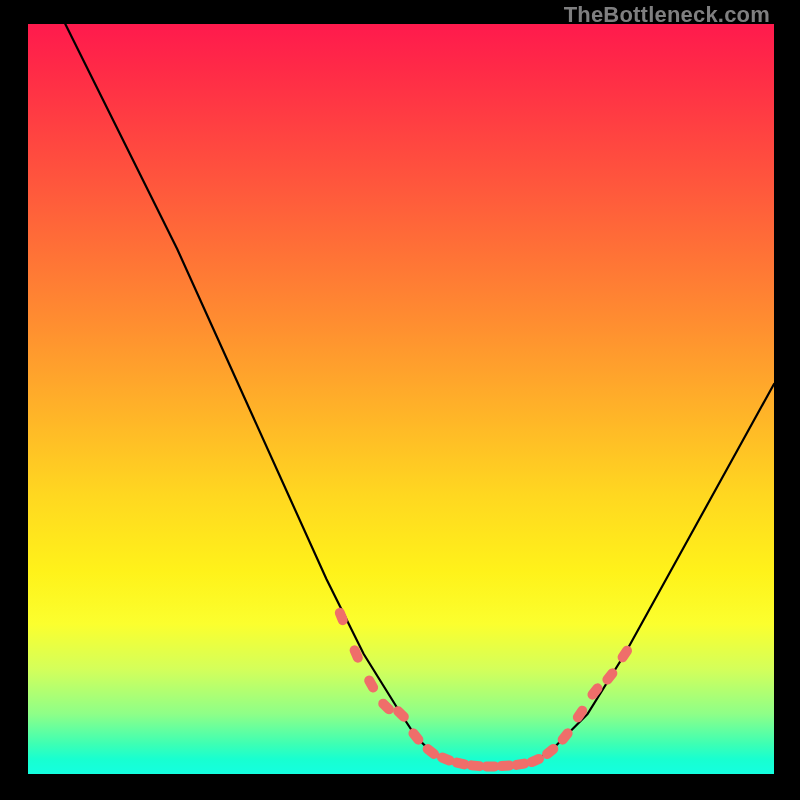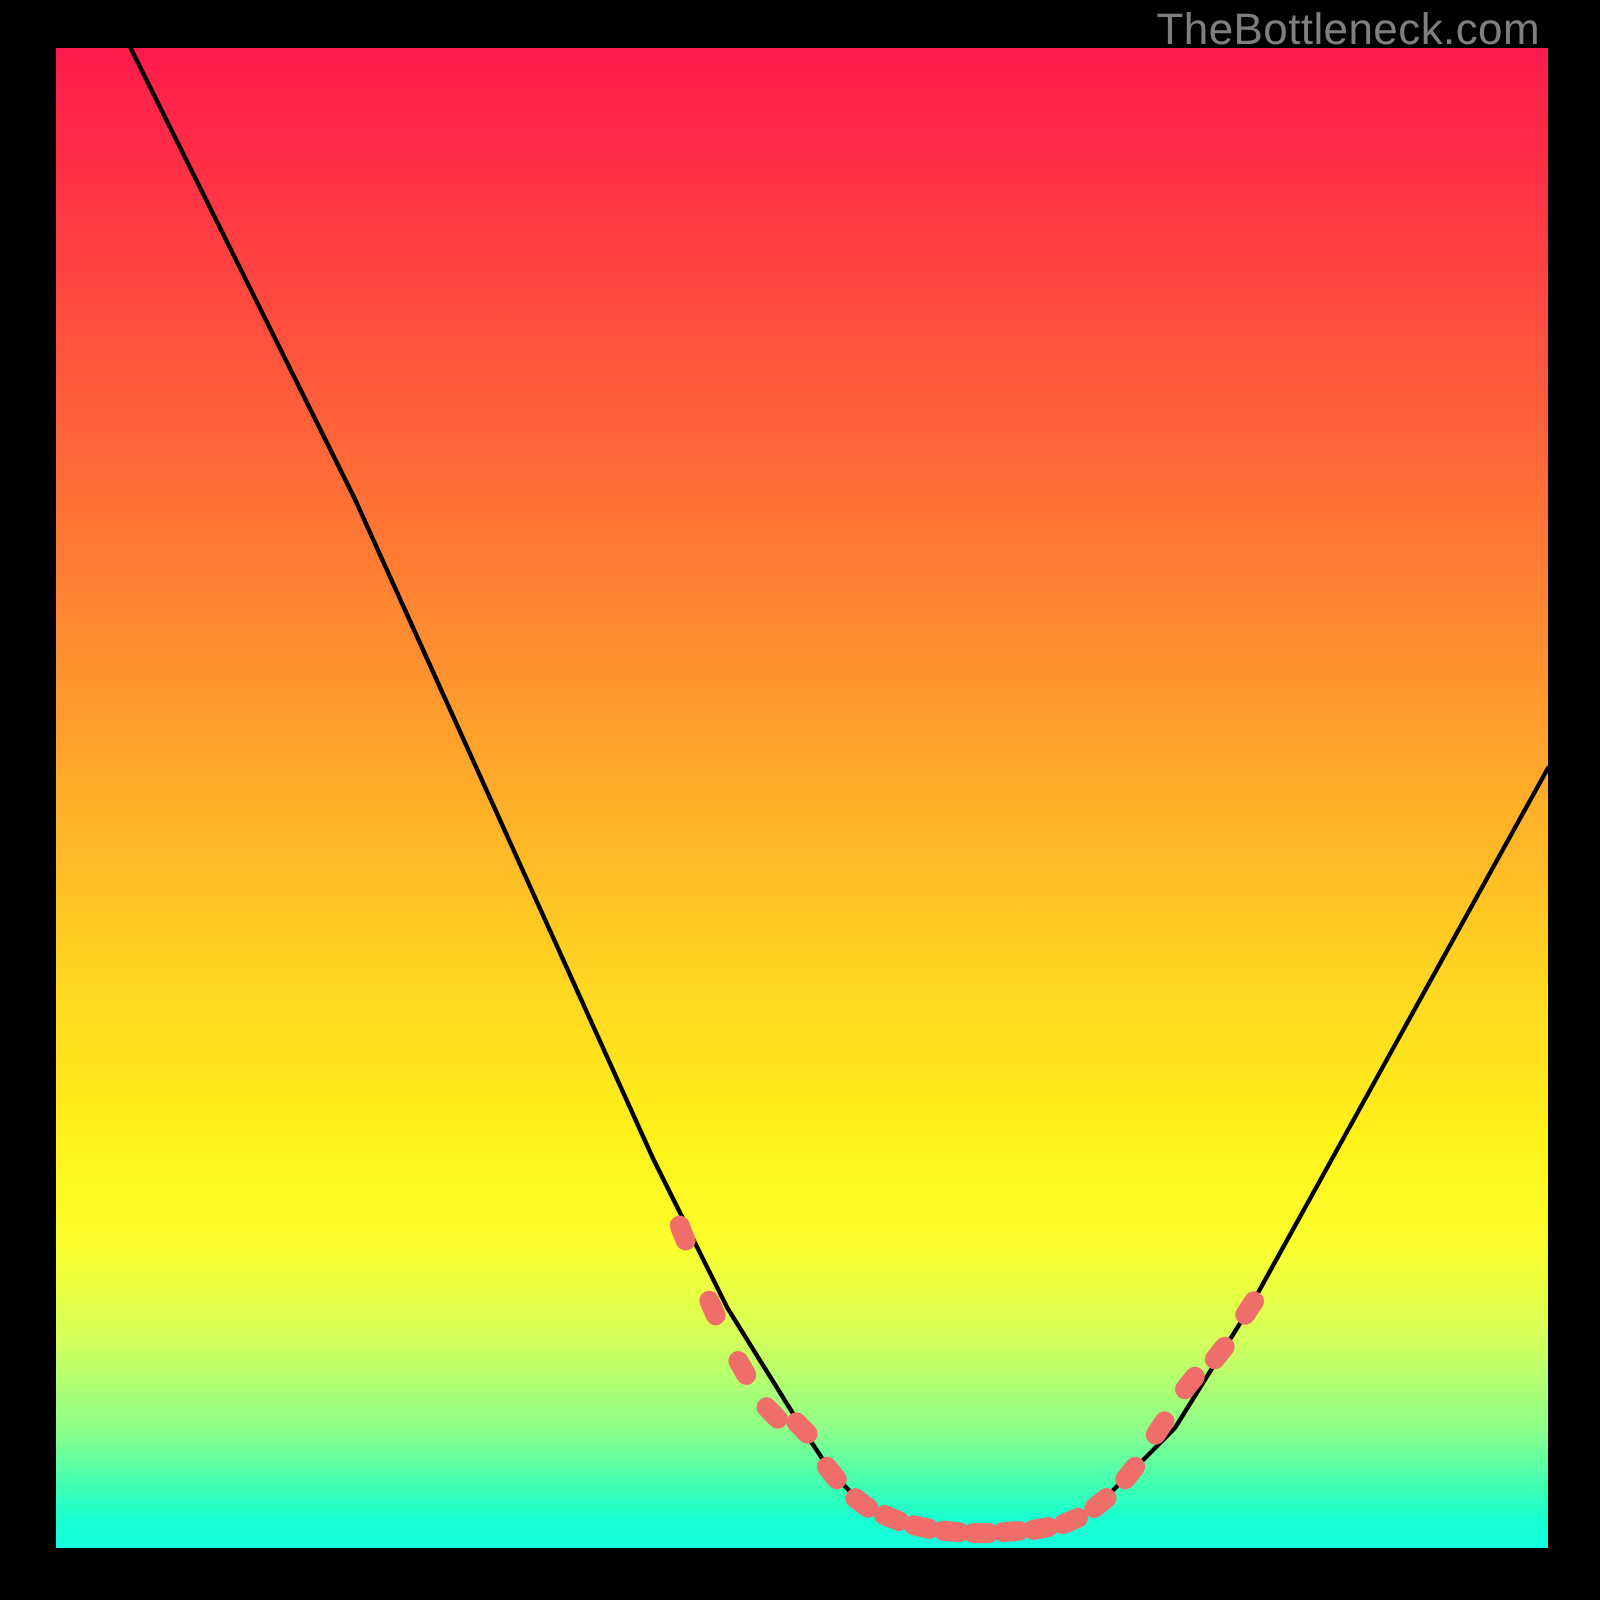--- a/index.html
+++ b/index.html
@@ -56,21 +56,21 @@
     top: 0;
     width: 746px;
     height: 750px;
   }
   .watermark {
     position: absolute;
     top: 2px;
     right: 30px;
     font-family: Arial, Helvetica, sans-serif;
     font-size: 22px;
-    font-weight: 400;
+    font-weight: 700;
     color: #7f7f80;
     letter-spacing: 0.2px;
   }
 </style>
 </head>
 <body>
 
 <div class="frame">
   <div class="plot-area">
     <div class="gradient"></div>

